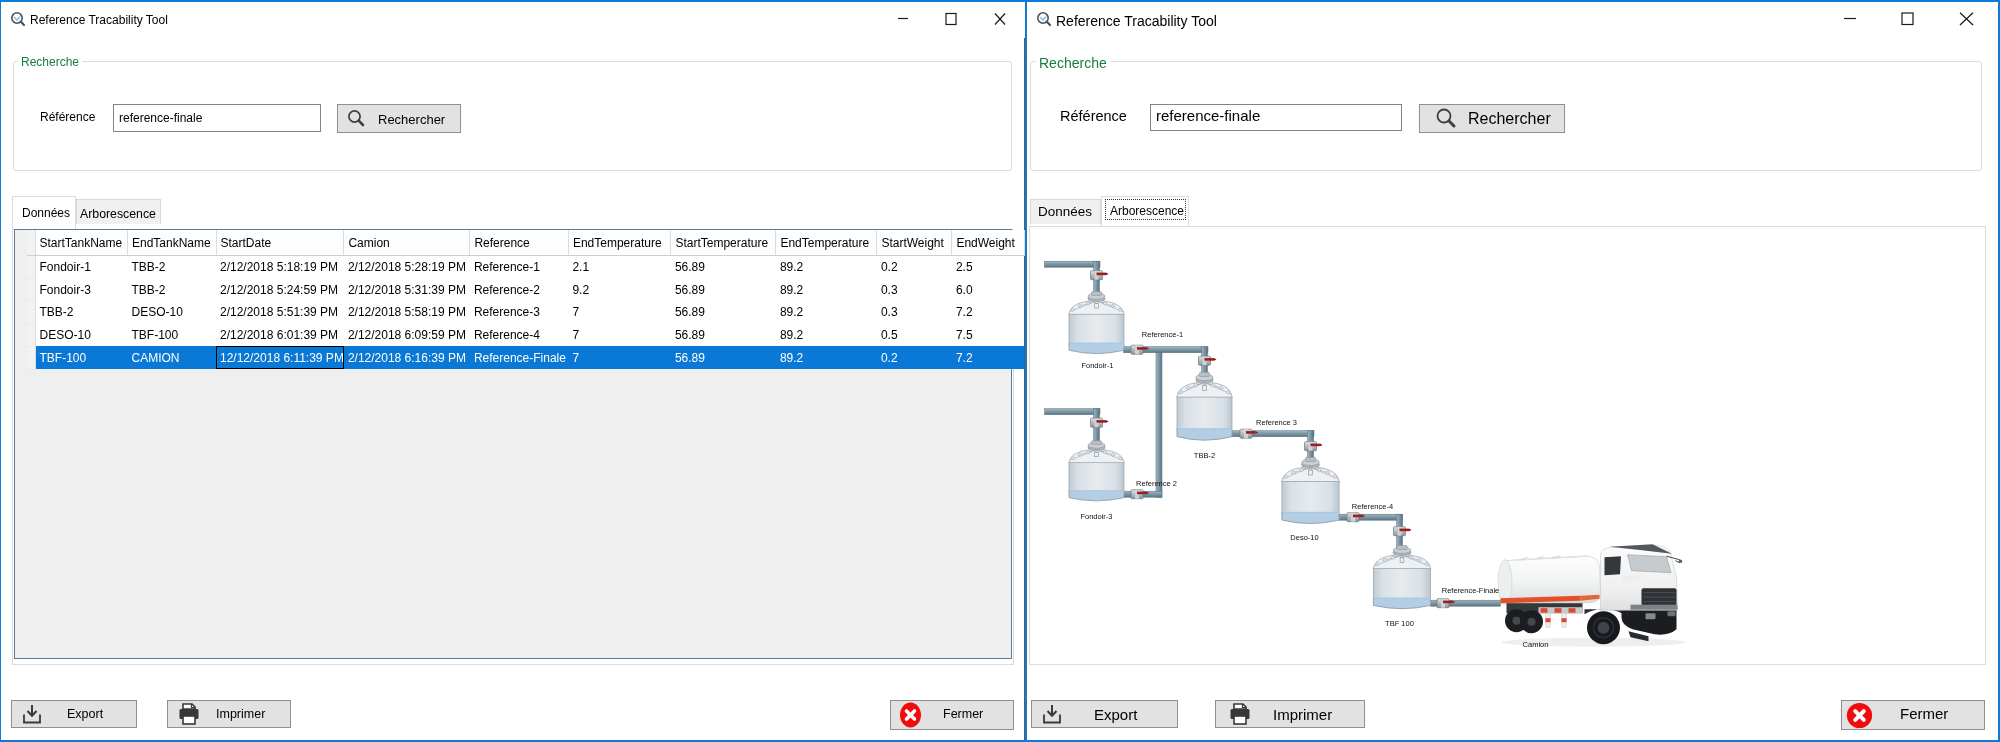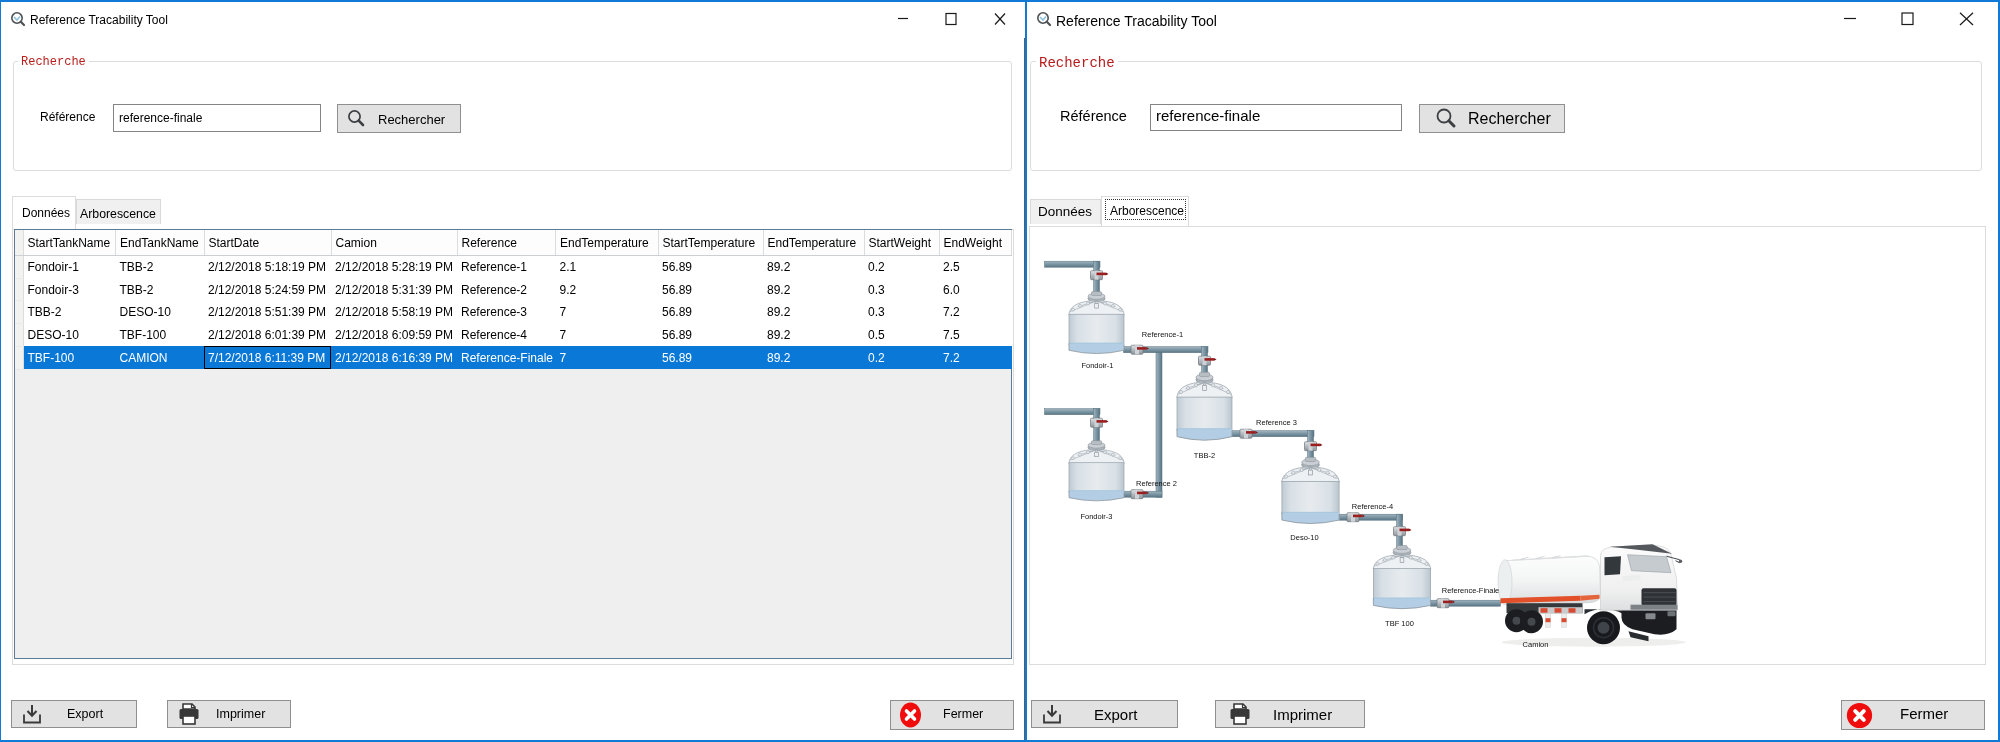--- a/index.html
+++ b/index.html
@@ -1,21 +1,21 @@
 <!DOCTYPE html>
 <html><head>
 <meta charset="utf-8">
 <style>
   * { margin:0; padding:0; box-sizing:border-box; }
   html,body { width:2000px; height:742px; background:#ffffff; font-family:"Liberation Sans", sans-serif; position:relative; overflow:hidden; }
   .abs { position:absolute; }
   .txt { position:absolute; white-space:nowrap; color:#000; }
   .btn { position:absolute; background:#e2e2e2; border:1px solid #8f8f8f; }
   .gb { position:absolute; border:1px solid #dcdcdc; border-radius:3px; }
-  .gb-label { position:absolute; background:#ffffff; padding:0 3px; color:#b91c1c;font-family:Liberation Mono, monospace; }
+  .gb-label { position:absolute; background:#ffffff; padding:0 3px; color:#15803d; }
   .input { position:absolute; background:#fff; border:1px solid #848484; }
   .tab-sel { position:absolute; background:#fff; border:1px solid #dcdcdc; border-bottom:none; }
   .tab-uns { position:absolute; background:#f0f0f0; border:1px solid #d9d9d9; border-bottom:none; }
   table.grid { position:absolute; border-collapse:collapse; table-layout:fixed; font-size:12px; }
   table.grid td, table.grid th { padding:0 0 0 4px; text-align:left; font-weight:normal; overflow:hidden; white-space:nowrap; vertical-align:middle; }
   table.grid th { border-right:1px solid #dadcde; border-bottom:1px solid #ccd0d3; background:#fdfdfd; }
   table.grid th.rh, table.grid td.rh { background:#f2f2f1; border-right:1px solid #dcdcdc; padding:0; }
   table.grid td.rh { border-bottom:1px solid #e9e9e9; }
   tr.sel td { background:#0a78d7; color:#fff; }
   tr.sel td.rh { background:#f2f2f1; }
@@ -58,21 +58,21 @@
   <div class="txt" style="left:378px;top:112px;font-size:13px;">Rechercher</div>
 
   <div class="tab-uns" style="left:76px;top:198.5px;width:85px;height:25px;"></div>
   <div class="tab-sel" style="left:12px;top:196px;width:64px;height:34px;"></div>
   <div class="txt" style="left:22px;top:206px;font-size:12px;">Données</div>
   <div class="txt" style="left:80px;top:207px;font-size:12.3px;">Arborescence</div>
 
   <div class="abs" style="left:12px;top:229px;width:1001.5px;height:436.3px;border:1px solid #dcdcdc;background:#fff;"></div>
 
   <div class="abs" style="left:14px;top:229.3px;width:997.5px;height:429.3px;border:1px solid #5d7b97;background:#efefef;"></div>
-  <table class="grid" style="left:15px;top:230.3px;">
+  <table class="grid" style="left:27px;top:230.3px;">
     <colgroup>
       <col style="width:8px">
         <col style="width:92.5px">
         <col style="width:88.5px">
         <col style="width:127px">
         <col style="width:126px">
         <col style="width:98.5px">
         <col style="width:102.5px">
         <col style="width:105px">
         <col style="width:101px">
@@ -142,21 +142,21 @@
           <td>7</td>
           <td>56.89</td>
           <td>89.2</td>
           <td>0.5</td>
           <td>7.5</td>
     </tr>
     <tr class="sel" style="height:22.75px;">
       <td class="rh"></td>
           <td>TBF-100</td>
           <td>CAMION</td>
-          <td style="outline:1.5px solid #000;outline-offset:-1.5px;">7/12/2018 6:11:39 PM</td>
+          <td style="outline:1.5px solid #000;outline-offset:-1.5px;">12/12/2018 6:11:39 PM</td>
           <td>2/12/2018 6:16:39 PM</td>
           <td>Reference-Finale</td>
           <td>7</td>
           <td>56.89</td>
           <td>89.2</td>
           <td>0.2</td>
           <td>7.2</td>
     </tr>
   </tbody>
     </table>

